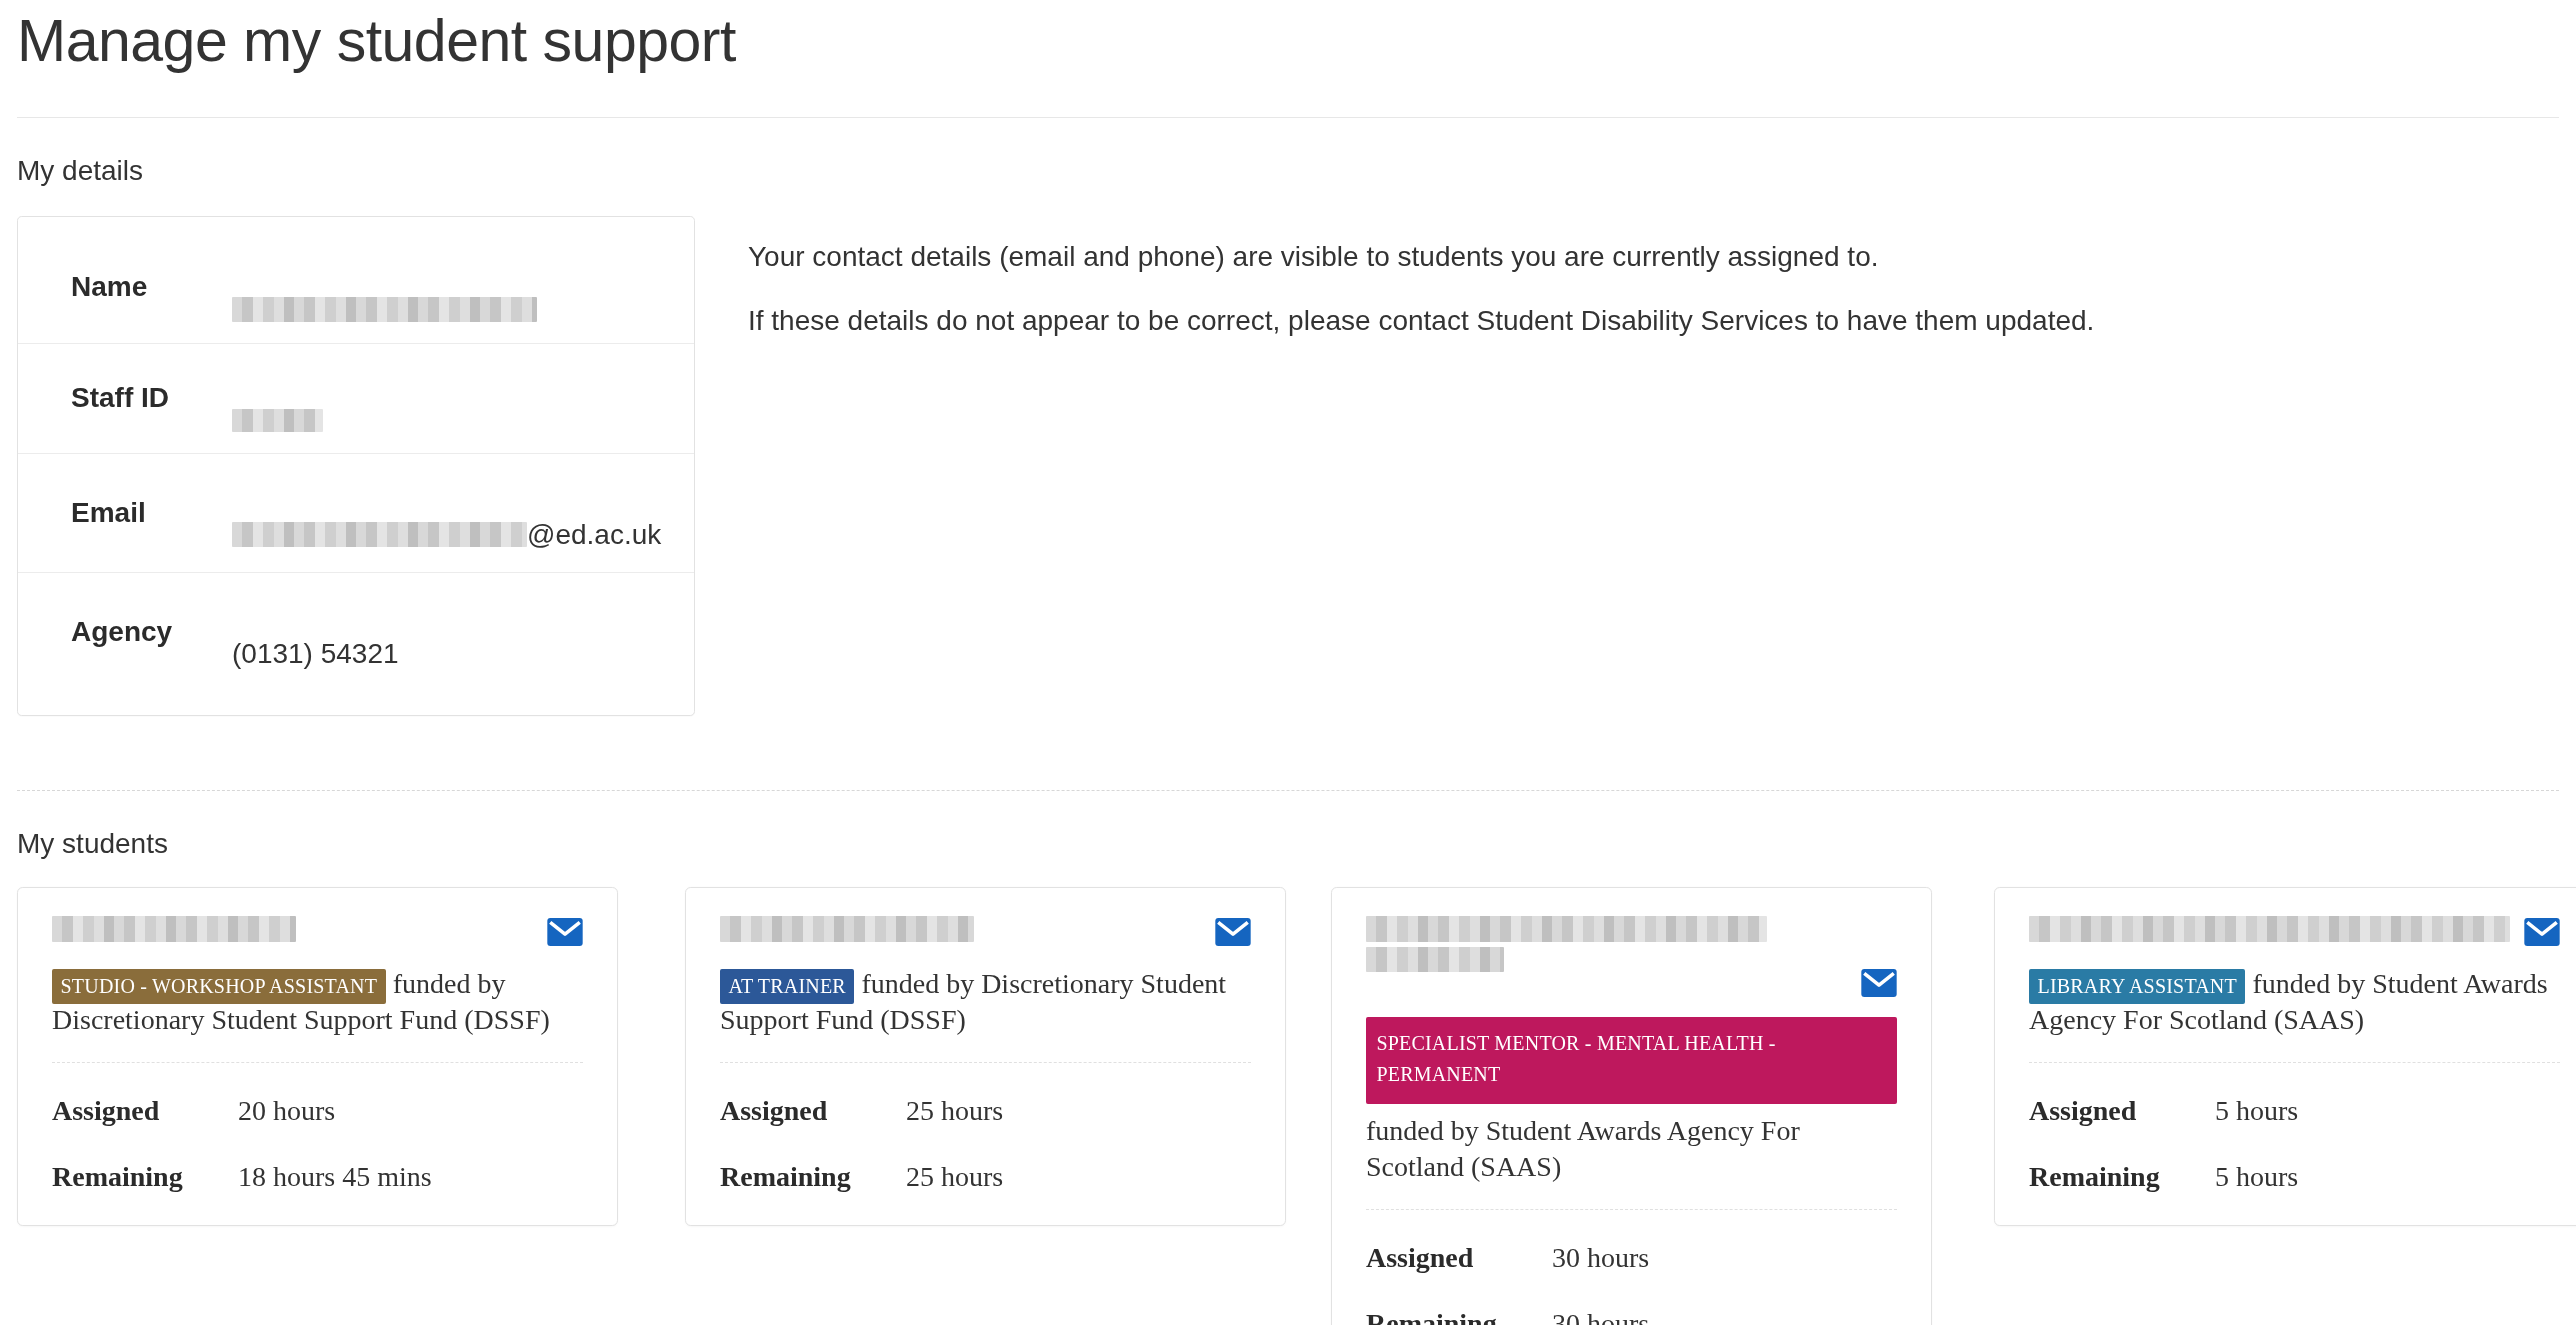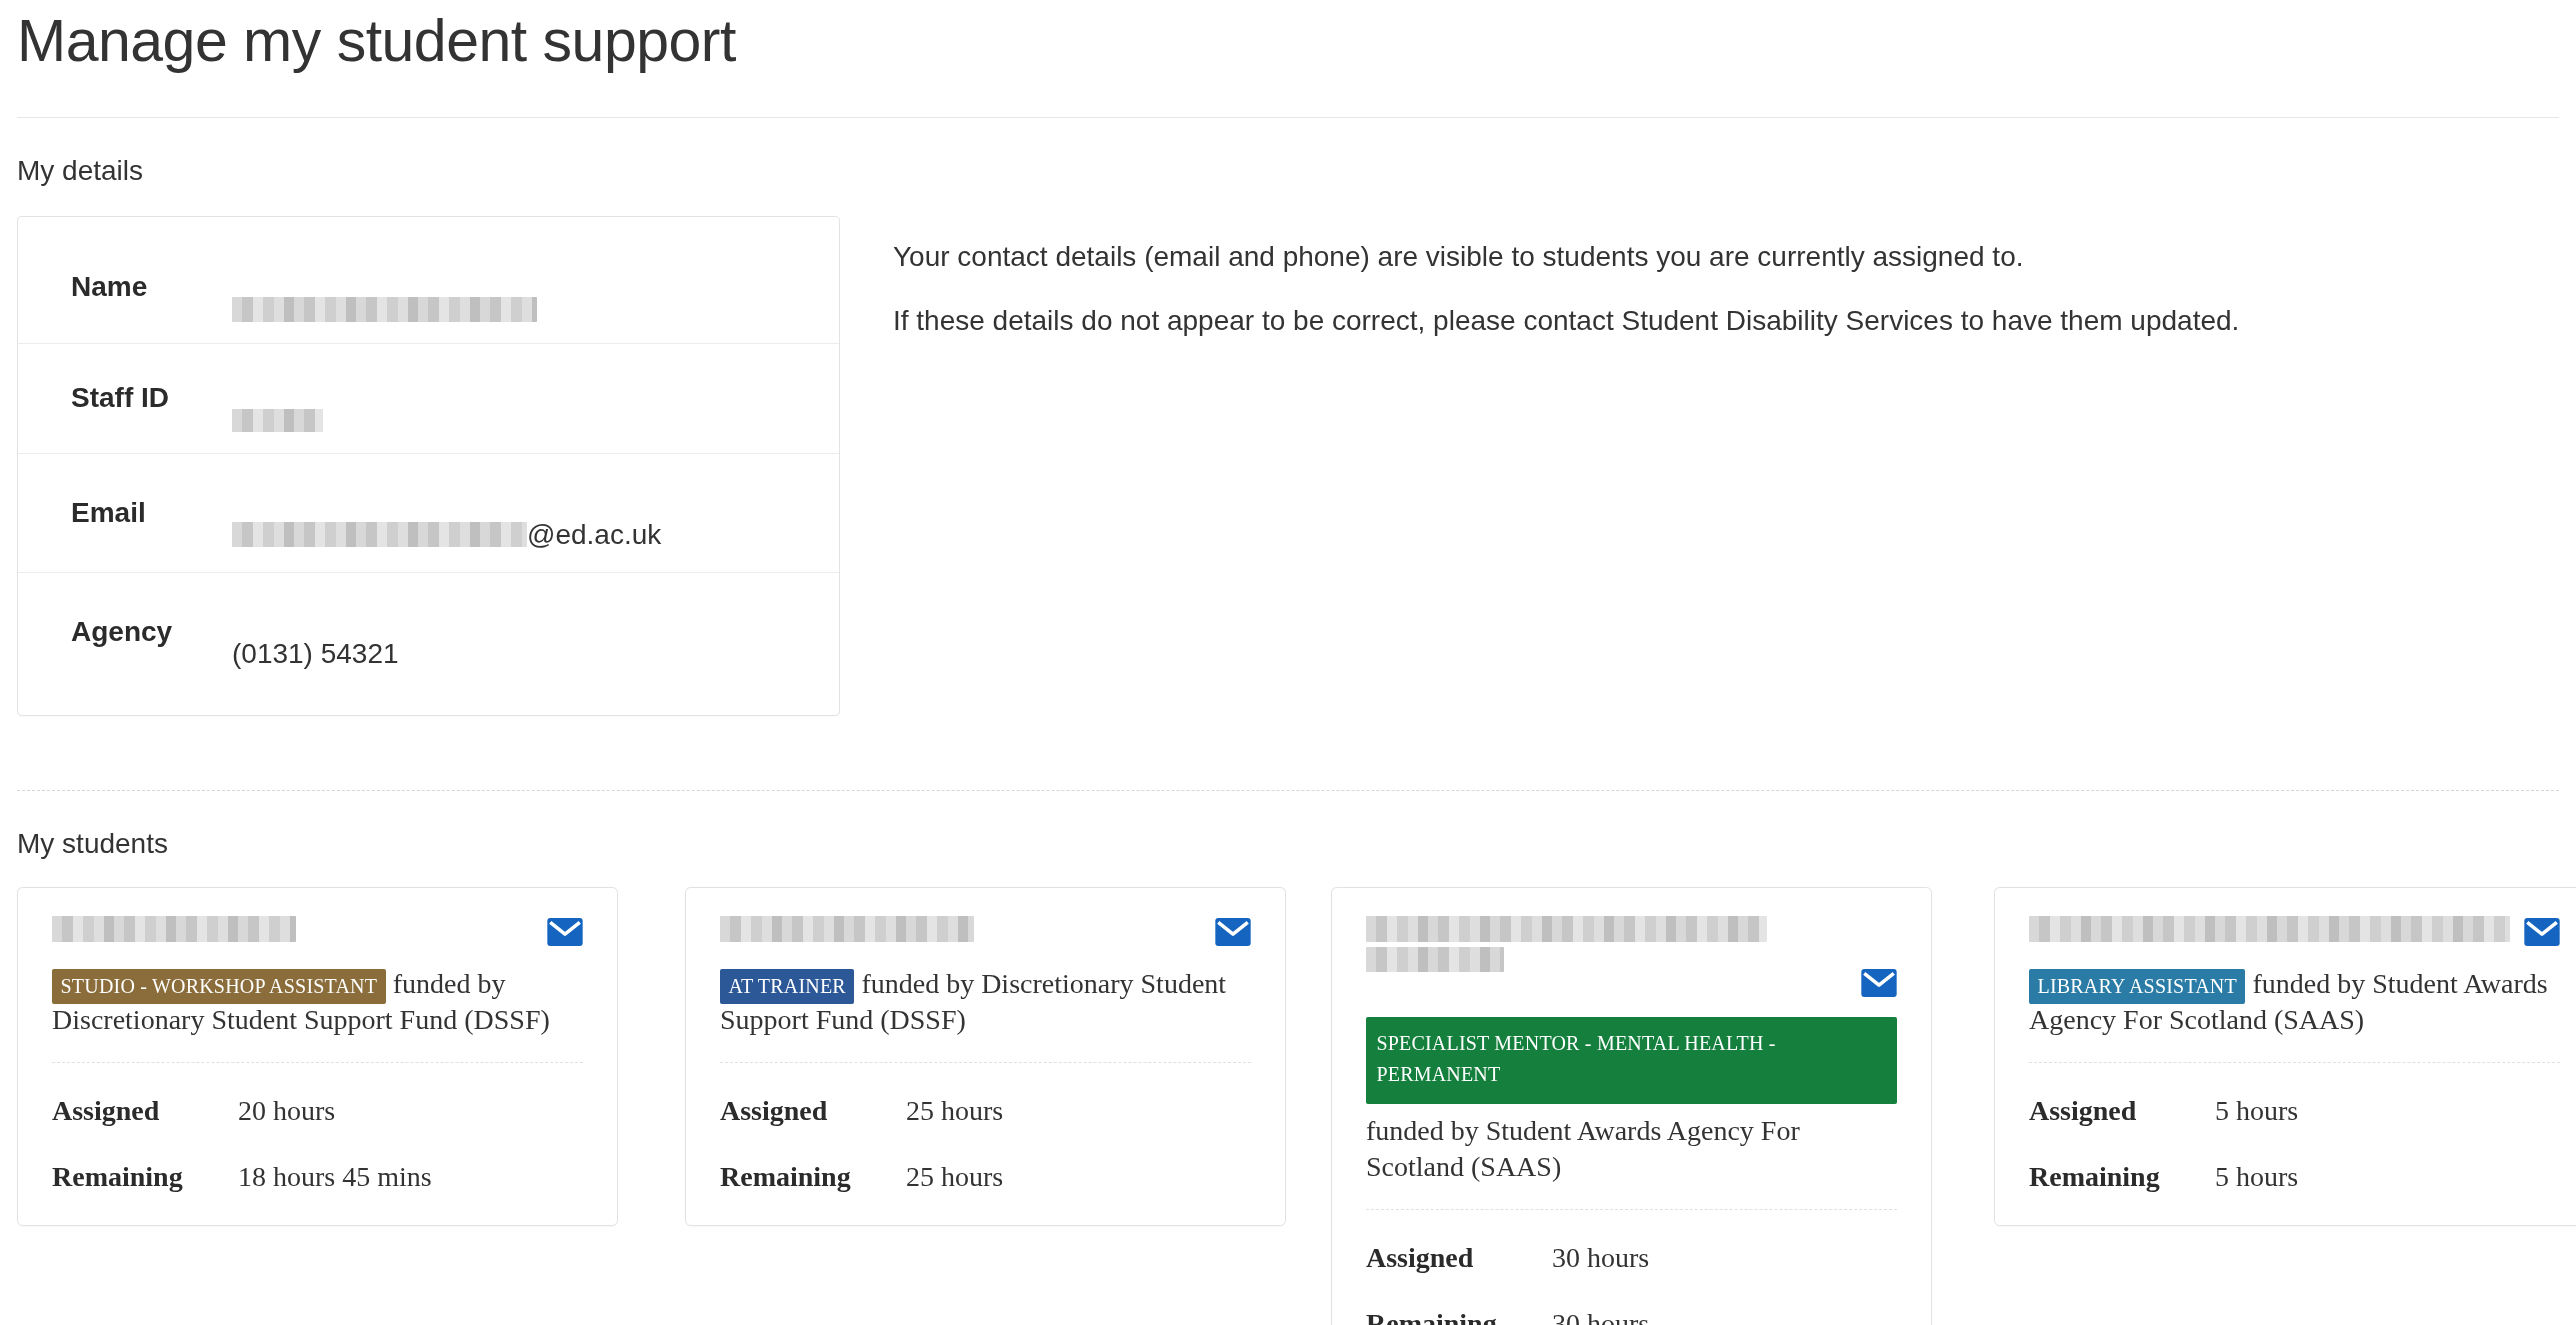--- a/index.html
+++ b/index.html
@@ -38,21 +38,21 @@
     line-height: 1.2;
   }
 
   
   .details-row {
     display: flex;
     align-items: flex-start;
     margin-top: 28px;
   }
   .details-card {
-    width: 823px;
+    width: 678px;
     border: 0.9px solid #e2e2e2;
     border-radius: 4.7px;
     background: #fff;
     padding: 15px 0 24.6px 0;
     flex: none;
     box-shadow: 0 0.9px 0.9px rgba(0,0,0,0.02);
   }
   .detail-line {
     display: flex;
     align-items: center;
@@ -307,21 +307,21 @@
         <span class="student-name">
           <span class="redact" style="width:401px;"></span>
           <span class="redact" style="width:138px;"></span>
         </span>
         <svg class="mail-icon low" viewBox="0 0 24 19">
           <rect x="0" y="0" width="24" height="19" rx="2" fill="#1565c0"></rect>
           <path d="M2 3 L12 11 L22 3" stroke="#ffffff" stroke-width="2.4" fill="none" stroke-linejoin="round"></path>
         </svg>
       </div>
       <div class="role-line">
-        <span class="badge block" style="background:#15803d;">SPECIALIST MENTOR - MENTAL HEALTH - PERMANENT</span>
+        <span class="badge block" style="background:#be185d;">SPECIALIST MENTOR - MENTAL HEALTH - PERMANENT</span>
         <span>funded by Student Awards Agency For Scotland (SAAS)</span>
       </div>
       <div class="card-divider"></div>
       <div class="stat-row">
         <div class="stat-label">Assigned</div>
         <div class="stat-value">30 hours</div>
       </div>
       <div class="stat-row">
         <div class="stat-label">Remaining</div>
         <div class="stat-value">30 hours</div>

